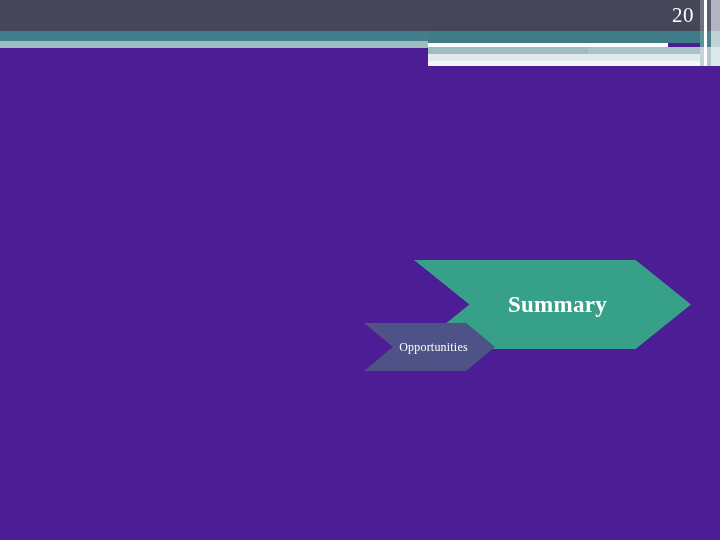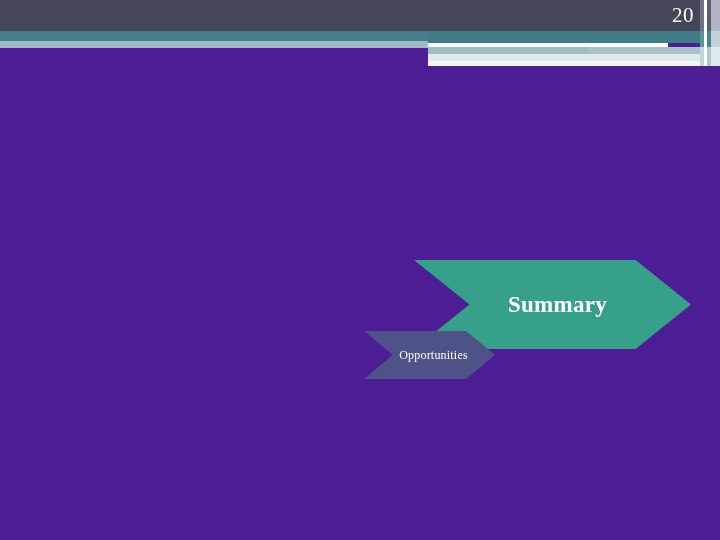--- a/index.html
+++ b/index.html
@@ -174,21 +174,21 @@
     color: #ffffff;
     font-family: "Liberation Serif", serif;
     font-size: 12px;
     letter-spacing: 0.2px;
     padding-left: 8px;
     white-space: nowrap;
   }
 
   .chev-intro { left: 35px;  width: 137px; }
   .chev-over  { left: 209px; width: 131px; }
-  .chev-opp   { left: 364px; width: 131px; margin-top: 8px; }
+  .chev-opp   { left: 364px; width: 131px; }
 </style>
 </head>
 <body>
 
 <div id="slide">
 
   <div class="band-navy"></div>
   <div class="band-teal"></div>
   <div class="band-pale"></div>
 

